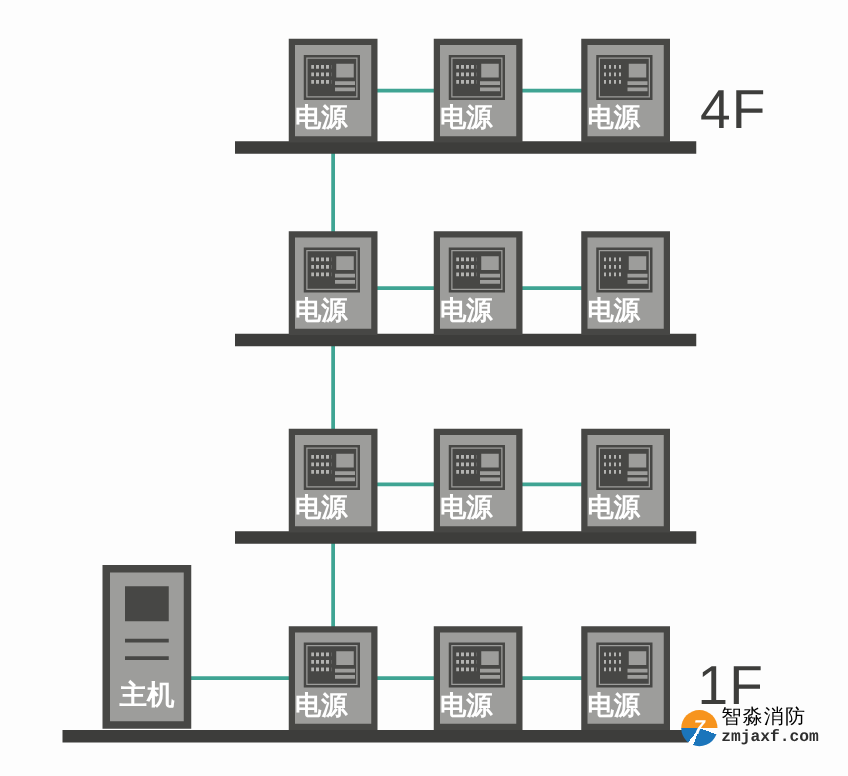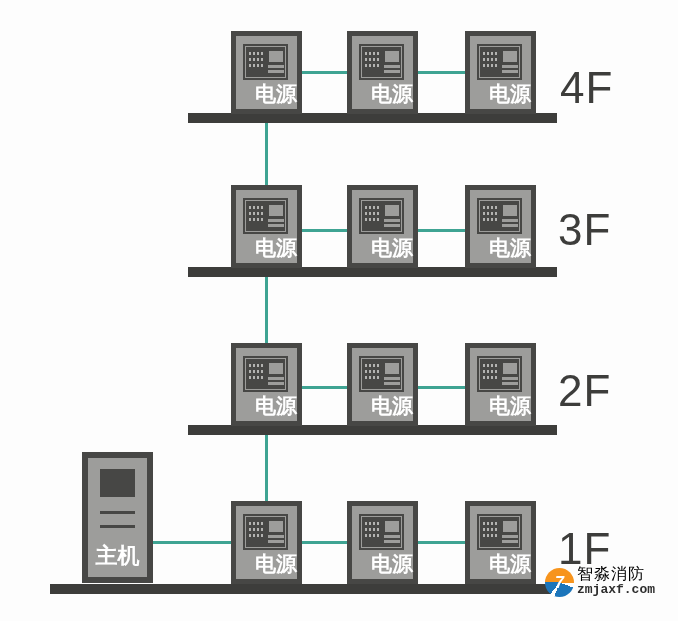--- a/index.html
+++ b/index.html
@@ -26,21 +26,21 @@
   .unit .screen { position:absolute; left:7px; top:8px; width:45px; height:36px;
                   background:#474745; }
   .unit .screen::before { content:''; position:absolute; inset:2px;
                   border:1px solid #9d9d9b; }
   .unit .dotrow { position:absolute; left:6px; width:16px; height:3px;
                   background:repeating-linear-gradient(90deg,#b2b2b0 0 2px, transparent 2px 4px); }
   .unit .dotrow.r1 { top:8px; } .unit .dotrow.r2 { top:14px; } .unit .dotrow.r3 { top:20px; }
   .unit .sq   { position:absolute; left:26px; top:7px;  width:14px; height:11px; background:#9d9d9b; }
   .unit .bar1 { position:absolute; left:25px; top:21px; width:16px; height:3px; background:#9d9d9b; }
   .unit .bar2 { position:absolute; left:25px; top:26px; width:16px; height:3px; background:#9d9d9b; }
-  .unit .ulabel { position:absolute; left:0; right:0; bottom:1px; text-align:right;
+  .unit .ulabel { position:absolute; left:0; right:0; bottom:1px; text-align:left;
                   font-size:21px; font-weight:700; color:#ffffff; }
 
   
   .host { position:absolute; left:82px; top:452px; width:71px; height:131px;
           background:#474745; z-index:3; }
   .host .panel { position:absolute; inset:6px; background:#9d9d9b; }
   .host .hscreen { position:absolute; left:12px; top:11px; width:35px; height:28px;
                    background:#474745; }
   .host .hline1 { position:absolute; left:12px; top:53px; width:35px; height:3px; background:#474745; }
   .host .hline2 { position:absolute; left:12px; top:67px; width:35px; height:3px; background:#474745; }
@@ -82,22 +82,20 @@
   <div class="wire h" style="left:151px; top:541px; width:82px;"></div>
   <div class="wire h" style="left:300px; top:541px; width:49px;"></div>
   <div class="wire h" style="left:416px; top:541px; width:51px;"></div>
 
   <div class="floorbar" style="left:188px; top:113px; width:369px;"></div>
   <div class="floorbar" style="left:188px; top:267px; width:369px;"></div>
   <div class="floorbar" style="left:188px; top:425px; width:369px;"></div>
   <div class="floorbar" style="left:50px;  top:584px; width:503px;"></div>
 
   <div class="flabel" style="left:560px; top:66px;">4F</div>
-  <div class="flabel" style="left:558px; top:208px;">3F</div>
-  <div class="flabel" style="left:558px; top:369px;">2F</div>
   <div class="flabel" style="left:558px; top:527px;">1F</div>
 
   <div class="unit" style="left:231px; top:31px;">
     <div class="panel">
       <div class="screen">
         <div class="dotrow r1"></div>
         <div class="dotrow r2"></div>
         <div class="dotrow r3"></div>
         <div class="sq"></div>
         <div class="bar1"></div>

